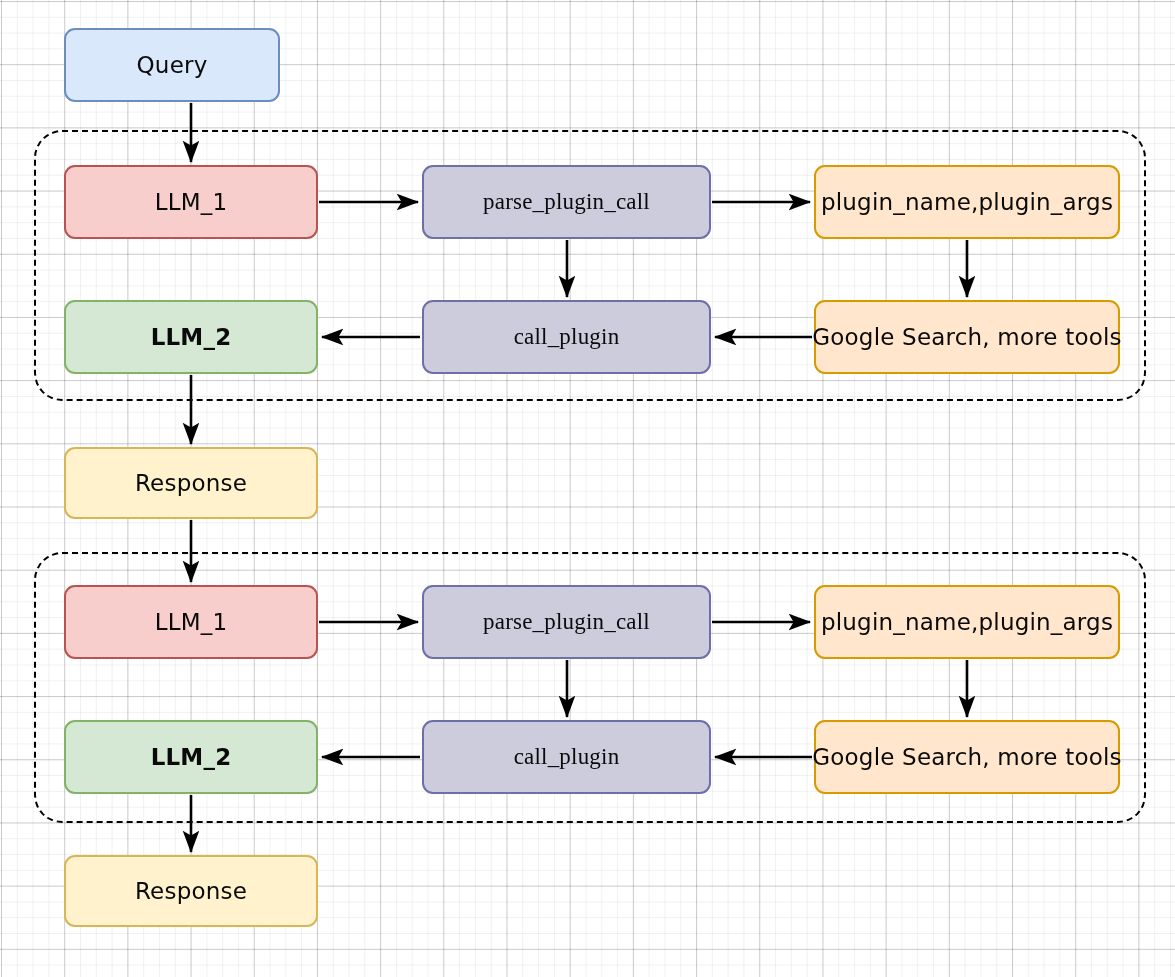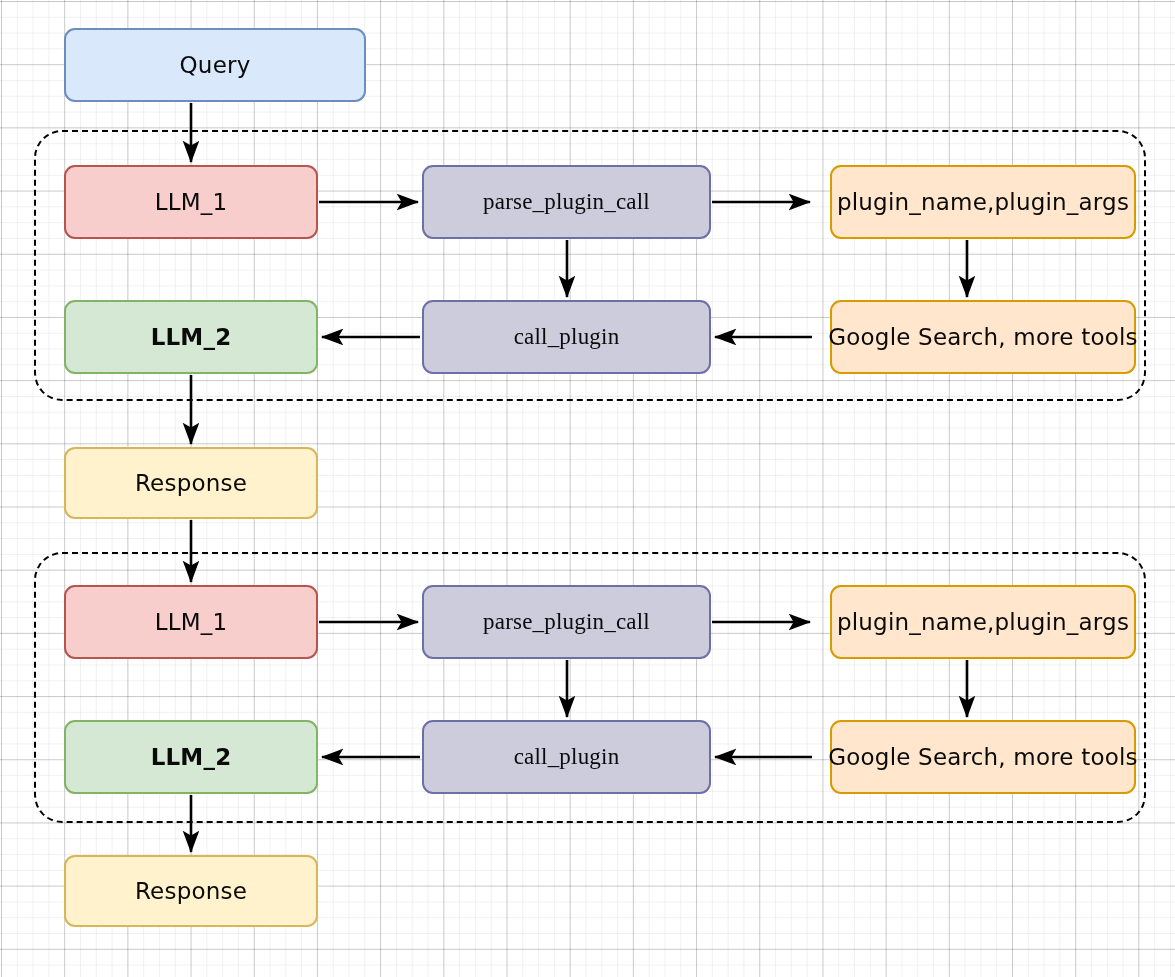--- a/index.html
+++ b/index.html
@@ -67,21 +67,21 @@
   }
 
   .node-label {
     display: block;
   }
 
   .n-blue   { background: #dae8fc; border-color: #6c8ebf; }
   .n-red    { background: #f8cecc; border-color: #b85450; }
   .n-green  { background: #d5e8d4; border-color: #82b366; font-weight: bold; }
   .n-purple { background: #ccccdd; border-color: #6f6fa8; font-family: Liberation Serif, serif; }
-  .n-orange { background: #ffe6cc; border-color: #d79b00; margin-left: 16px; }
+  .n-orange { background: #ffe6cc; border-color: #d79b00; }
   .n-yellow { background: #fff2cc; border-color: #d6b656; }
 </style>
 </head>
 <body>
 
 <div id="canvas">
 
   <div class="group-box" style="left:34px; top:130px; width:1112px; height:271px;"></div>
   <div class="group-box" style="left:34px; top:552px; width:1112px; height:271px;"></div>
 
@@ -107,21 +107,21 @@
       <line x1="319" y1="622" x2="418" y2="622"></line>
       <line x1="712" y1="622" x2="810" y2="622"></line>
       <line x1="567" y1="660" x2="567" y2="717"></line>
       <line x1="967" y1="660" x2="967" y2="717"></line>
       <line x1="812" y1="757" x2="715" y2="757"></line>
       <line x1="420" y1="757" x2="322" y2="757"></line>
       <line x1="191" y1="795" x2="191" y2="852"></line>
     </g>
   </svg>
 
-  <div class="node n-blue" style="left:64px; top:28px; width:302px; height:74px;">
+  <div class="node n-blue" style="left:64px; top:28px; width:216px; height:74px;">
     <span class="node-label">Query</span>
   </div>
 
   <div class="node n-red" style="left:64px; top:165px; width:254px; height:74px;">
     <span class="node-label">LLM_1</span>
   </div>
 
   <div class="node n-purple" style="left:422px; top:165px; width:289px; height:74px;">
     <span class="node-label">parse_plugin_call</span>
   </div>

